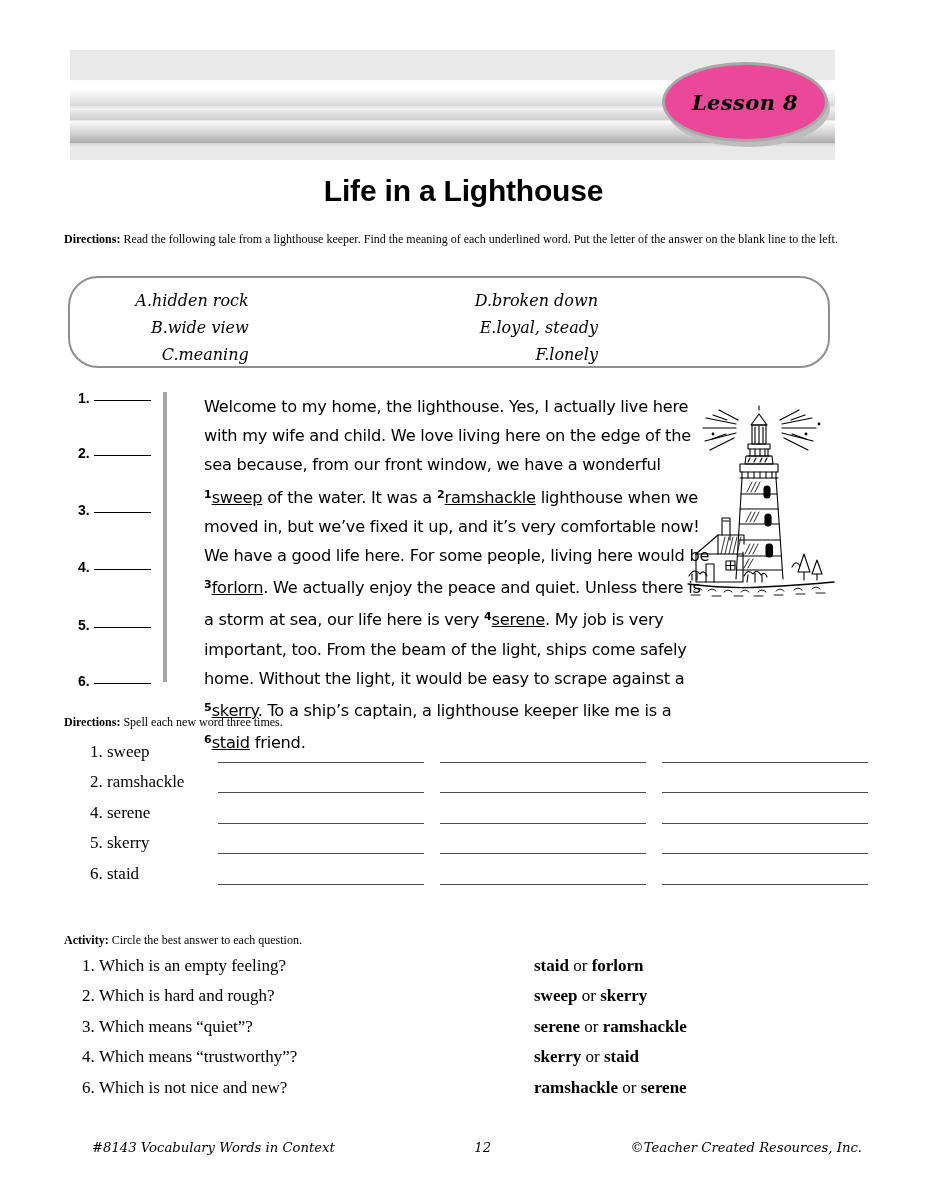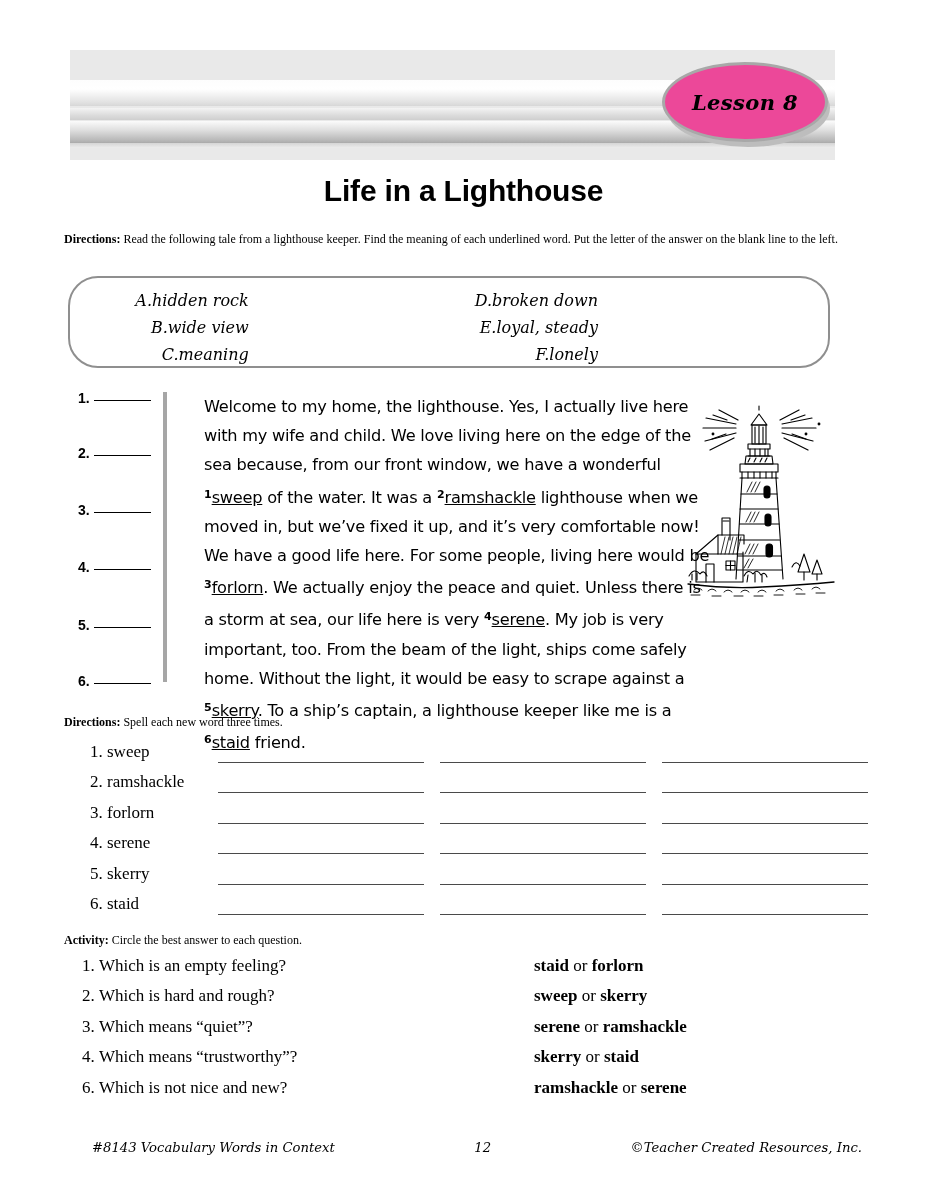--- a/index.html
+++ b/index.html
@@ -430,28 +430,20 @@
   </div>
   <div class="spell-row">
     <div class="spell-label"><span class="idx">2.</span><span>ramshackle</span></div>
     <div class="spell-lines">
         <i></i>
         <i></i>
         <i></i>
       </div>
   </div>
   <div class="spell-row">
-    <div class="spell-label"><span class="idx">3.</span><span>forlorn</span></div>
-    <div class="spell-lines">
-        <i></i>
-        <i></i>
-        <i></i>
-      </div>
-  </div>
-  <div class="spell-row">
     <div class="spell-label"><span class="idx">4.</span><span>serene</span></div>
     <div class="spell-lines">
         <i></i>
         <i></i>
         <i></i>
       </div>
   </div>
   <div class="spell-row">
     <div class="spell-label"><span class="idx">5.</span><span>skerry</span></div>
     <div class="spell-lines">

